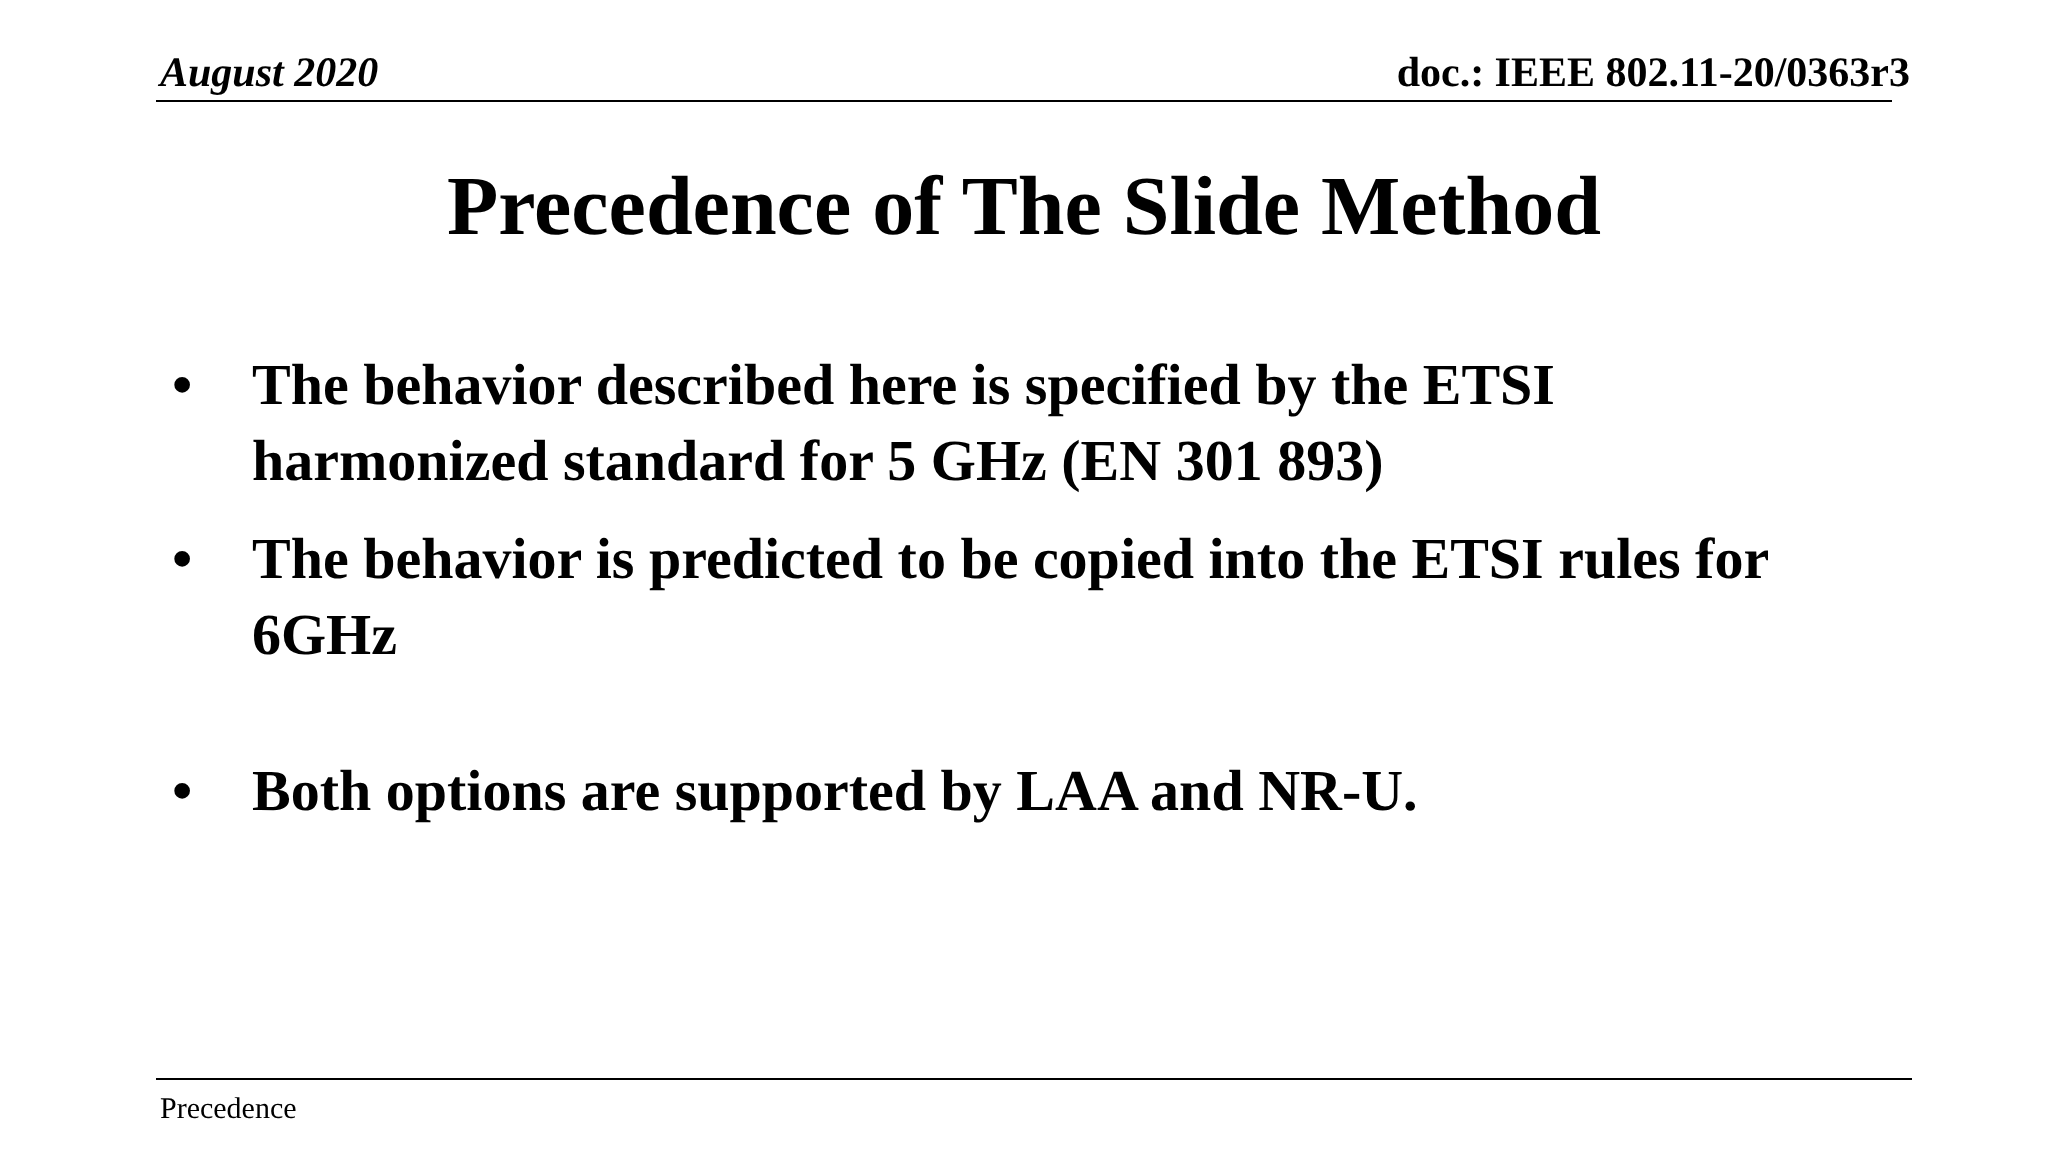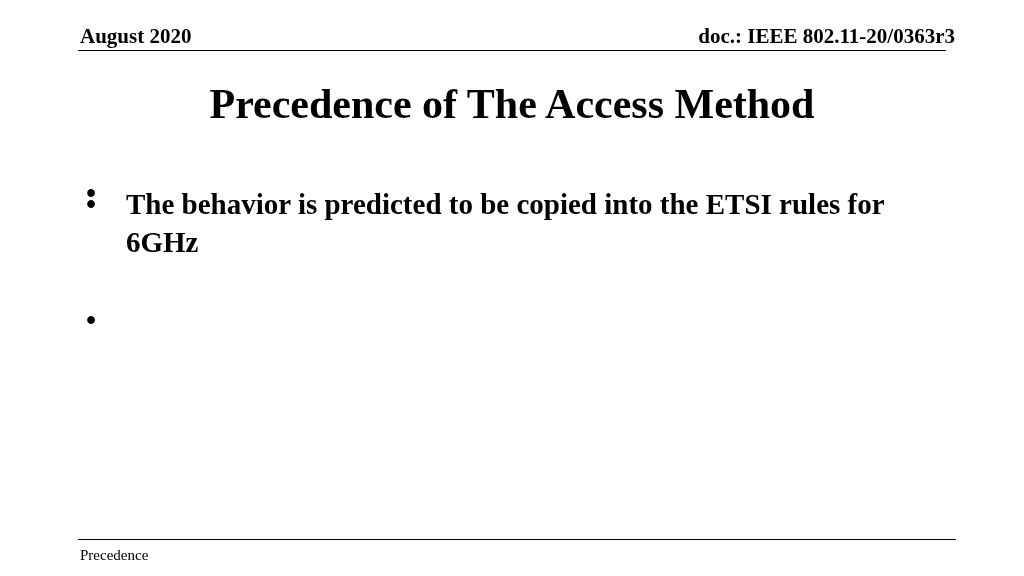--- a/index.html
+++ b/index.html
@@ -1,48 +1,50 @@
 <!DOCTYPE html>
 <html><head>
 <meta charset="utf-8">
 <style>
   html, body { margin:0; padding:0; background:#ffffff; }
   body { width:1024px; height:576px; position:relative; overflow:hidden;
          font-family:"Liberation Serif", "DejaVu Serif", serif; color:#000; }
-  .hdr-left { position:absolute; left:80px; top:24px; font-size:21px; font-weight:bold; }
+  .hdr-left { position:absolute; left:80px; top:24px; font-size:21px; font-weight:bold;font-style:italic; }
   .hdr-right { position:absolute; right:69px; top:24px; font-size:21px; font-weight:bold; }
   .hdr-rule { position:absolute; left:78px; width:868px; top:50px; height:0; border-top:1.5px solid #000; }
   .title { position:absolute; left:0; width:1024px; top:78px; text-align:center;
            font-size:42px; font-weight:bold; line-height:52px; }
   .body { position:absolute; left:82px; top:174px; width:830px; }
   .bullet { position:relative; padding-left:44px; font-size:29px; font-weight:bold;
             line-height:38px; margin-bottom:11px; }
   .bullet .dot { position:absolute; left:4px; top:0; }
   .bullet.spaced { margin-top:40px; }
   .ftr-rule { position:absolute; left:78px; width:878px; top:539px; height:0; border-top:1.5px solid #000; }
   .ftr-left { position:absolute; left:80px; top:547px; font-size:15px; }
   .ftr-center { position:absolute; left:487px; top:547px; font-size:19px;margin-top:45px; }
 </style>
 </head>
 <body>
 
 <div class="hdr-left">August 2020</div>
 <div class="hdr-right">doc.: IEEE 802.11-20/0363r3</div>
 <div class="hdr-rule"></div>
 
-<div class="title">Precedence of The Access Method</div>
+<div class="title">Precedence of The Slide Method</div>
 
 <div class="body">
   <div class="bullet">
     <span class="dot">•</span>
+    <span>The behavior described here is specified by the ETSI harmonized standard for 5 GHz (EN 301 893)</span>
   </div>
   <div class="bullet">
     <span class="dot">•</span>
     <span>The behavior is predicted to be copied into the ETSI rules for 6GHz</span>
   </div>
   <div class="bullet spaced">
     <span class="dot">•</span>
+    <span>Both options are supported by LAA and NR-U.</span>
   </div>
 </div>
 
 <div class="ftr-rule"></div>
 <div class="ftr-left">Precedence</div>
 <div class="ftr-center">Slide 10</div>
 
 </body></html>

